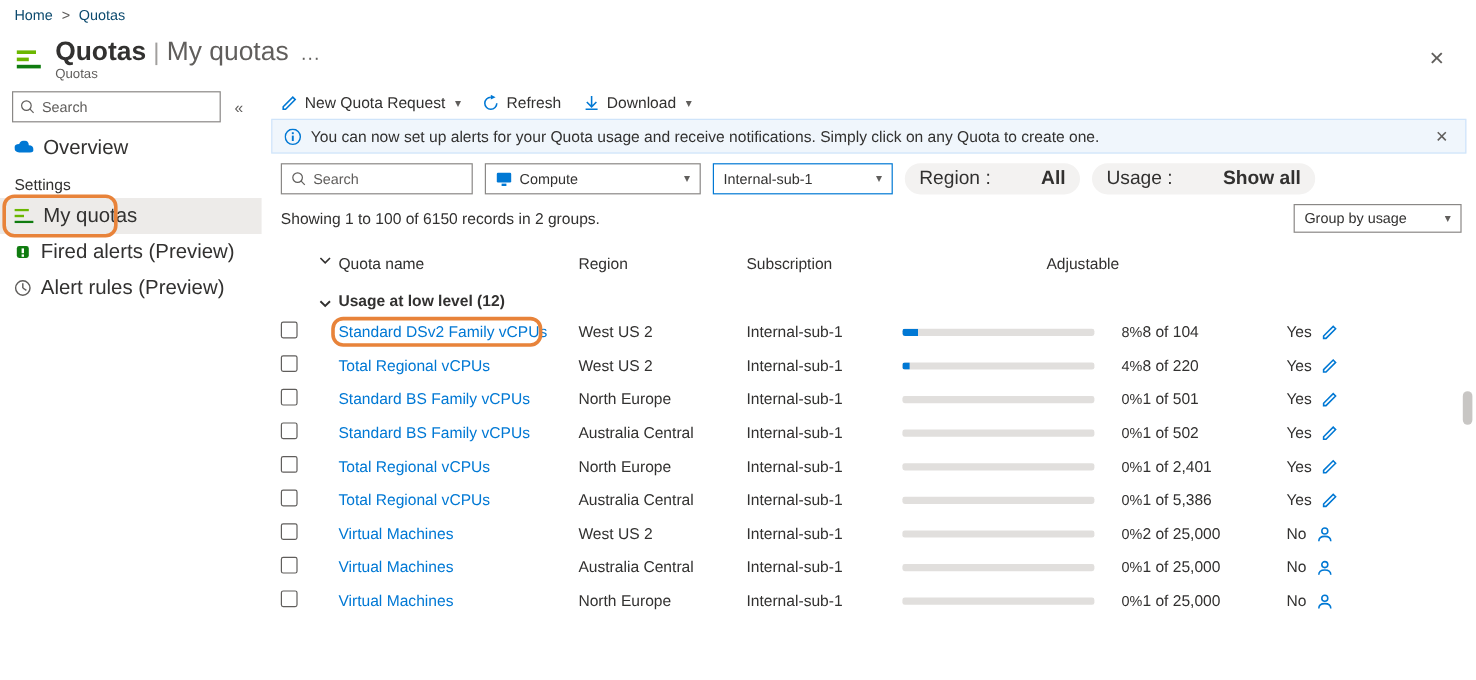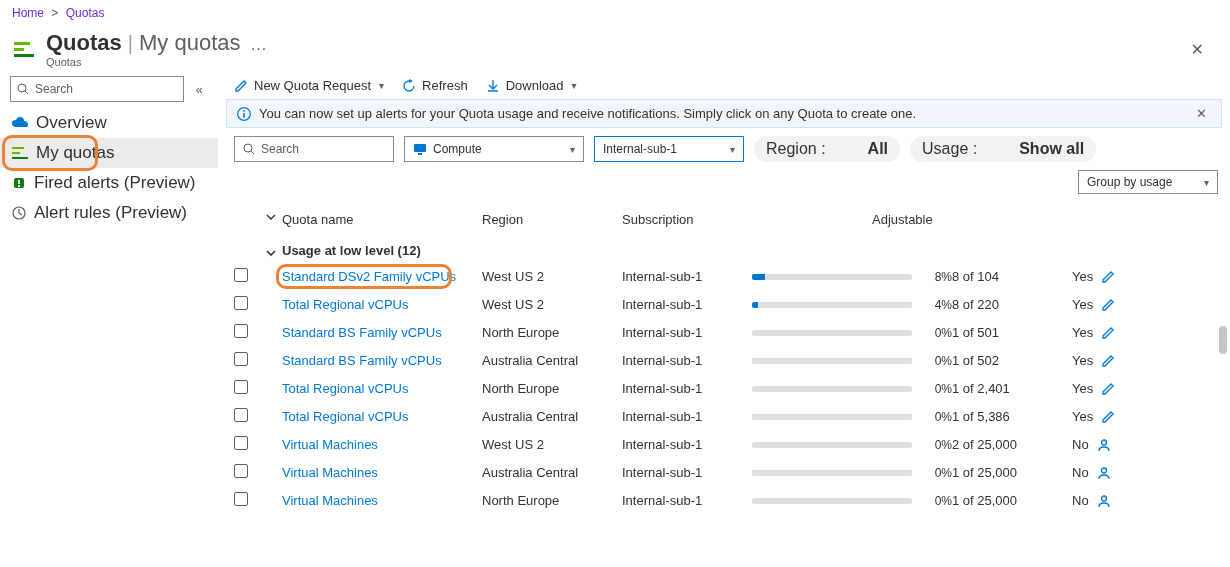--- a/index.html
+++ b/index.html
@@ -1,21 +1,21 @@
 <!DOCTYPE html>
 <html><head>
 <meta charset="utf-8">
 <style>
 * { margin: 0; padding: 0; box-sizing: border-box; font-family: 'Segoe UI', Tahoma, sans-serif; }
 body { background: #fff; color: #323130; font-size: 13px; width: 1230px; height: 567px; overflow: hidden; }
 a { text-decoration: none; }
 
 
 .breadcrumb { padding: 6px 12px; font-size: 12px; }
-.breadcrumb a { color: #6d28d9; }
+.breadcrumb a { color: #0c4a6e; }
 .breadcrumb .sep { color: #605e5c; margin: 0 4px; }
 
 
 .page-header { display: flex; align-items: center; padding: 4px 12px; }
 .page-header .icon-box { width: 24px; height: 24px; margin-right: 10px; display:flex; align-items:center; justify-content:center; }
 .page-header .title-wrap .title-line { display:flex; align-items:baseline; gap: 6px;}
 .page-header .title-main { font-size: 22px; font-weight: 600; }
 .page-header .title-sub { font-size: 22px; font-weight: 400; color: #605e5c; }
 .page-header .title-sep { font-size: 20px; color: #a19f9d;}
 .page-header .title-caption { font-size: 11px; color: #605e5c; }
@@ -140,20 +140,21 @@
       <span class="collapse-btn">«</span>
     </div>
     <div class="sb-item">
       <span>
           <svg width="16" height="12" viewBox="0 0 16 12">
             <path d="M4 10 Q0 10 0 6 Q0 3 4 3 Q5 0 8 0 Q12 0 12 4 Q16 4 16 8 Q16 10 13 10 Z" fill="#0078d4"></path>
           </svg>
         </span>
       <span>Overview</span>
     </div>
+    <div class="sb-section-title">Settings</div>
     <div class="sb-item active" style="position:relative;">
       <div class="callout"></div>
       <span>
           <svg width="16" height="12" viewBox="0 0 16 12">
             <rect x="0" y="0" width="12" height="2" fill="#6bb700"></rect>
             <rect x="0" y="5" width="8" height="2" fill="#6bb700"></rect>
             <rect x="0" y="10" width="16" height="2" fill="#107c10"></rect>
           </svg>
         </span>
       <span>My quotas</span>
@@ -246,20 +247,21 @@
         <span>Region :</span>
         <b>All</b>
       </div>
       <div class="pill">
         <span>Usage :</span>
         <b>Show all</b>
       </div>
     </div>
 
     <div class="records-row">
+      <span class="records-text">Showing 1 to 100 of 6150 records in 2 groups.</span>
       <div class="groupby">
         <span>Group by usage</span>
         <span class="dd">▾</span>
       </div>
     </div>
 
     <div class="tbl-wrap">
       <div class="tbl-head">
         <div class="col-chk"></div>
         <div class="col-caret">

